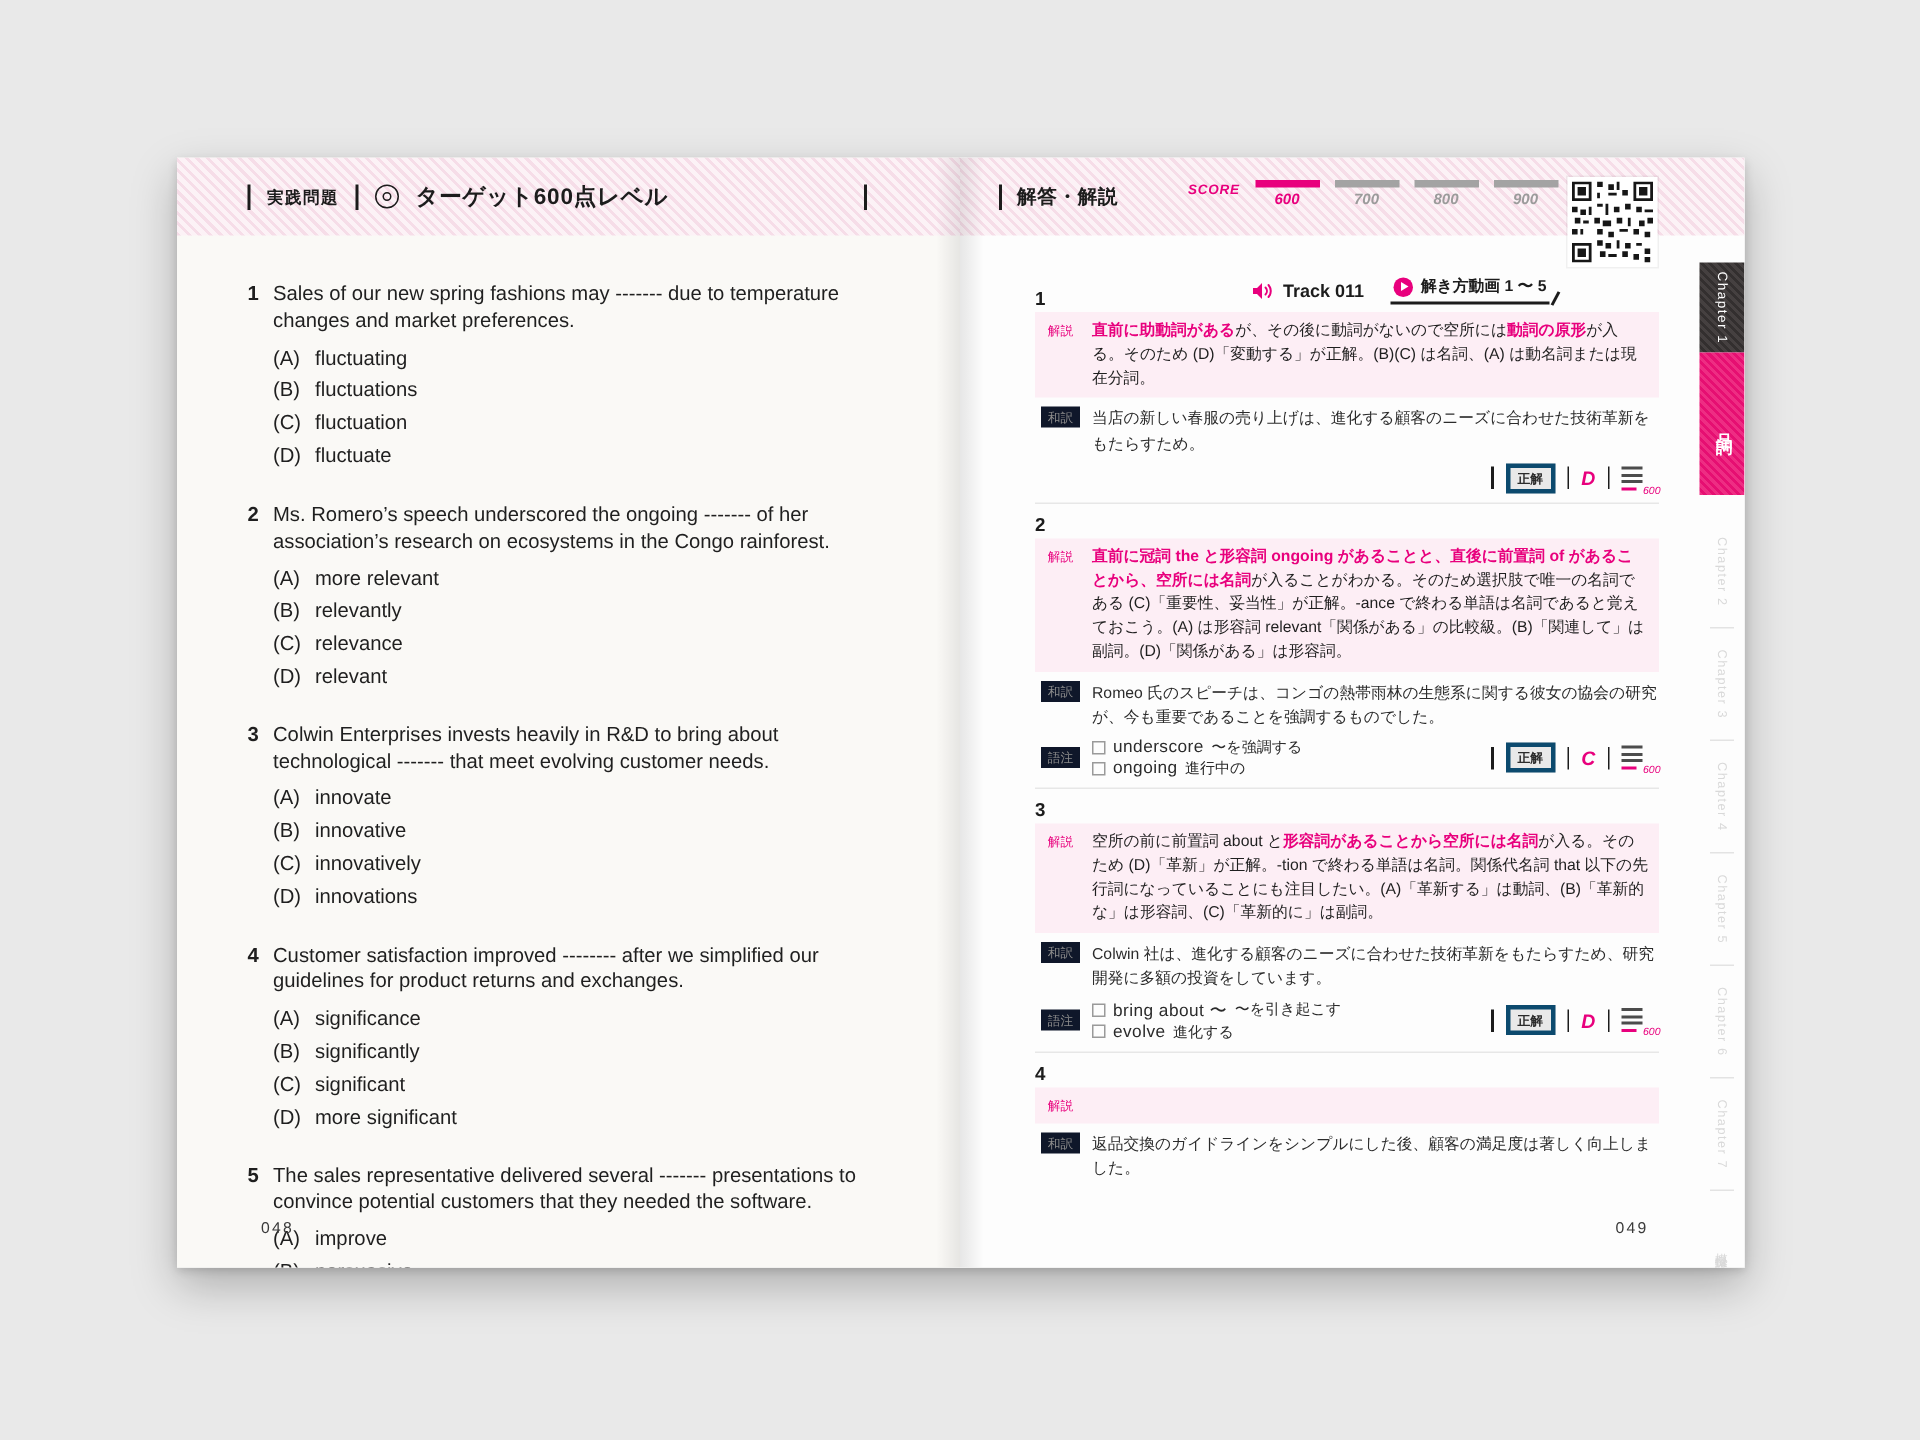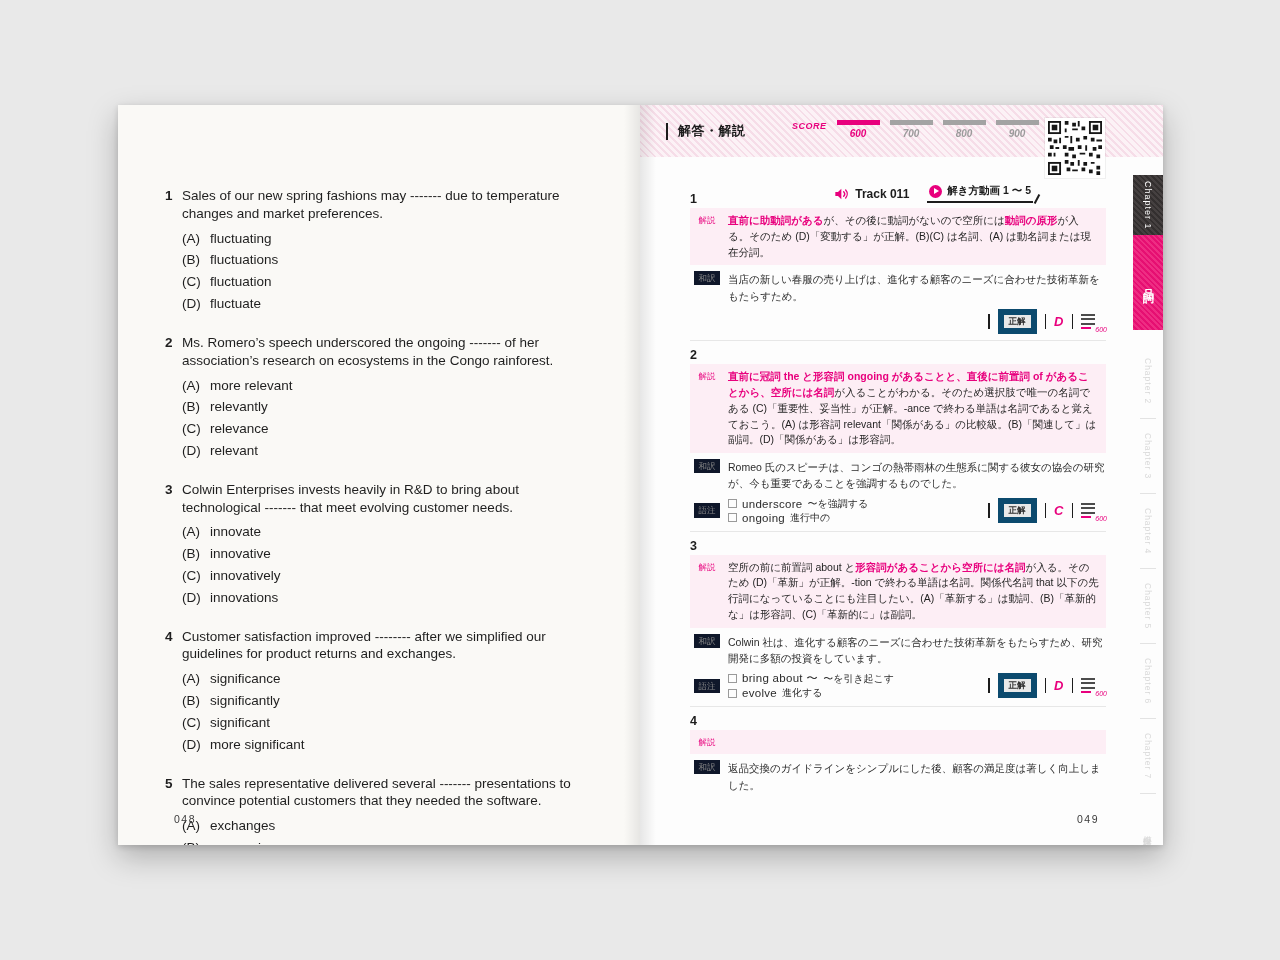--- a/index.html
+++ b/index.html
@@ -88,21 +88,21 @@
   .bottom-row { display:flex; align-items:center; gap:8px; margin-top:5px; padding-left:4px; min-height:20px; }
   .notes { flex:1; display:flex; align-items:center; flex-wrap:wrap; }
   .note-item { font-size:10px; color:#2b2b2b; margin-right:20px; display:inline-flex; align-items:center; }
   .note-box { display:inline-block; width:9px; height:9px; border:1px solid #9a9a9a; margin-right:5px; flex:0 0 auto; }
   .note-word { font-size:11.5px; letter-spacing:.3px; }
   .note-meaning { margin-left:5px; font-size:10px; }
 
   .answer-box { margin-left:auto; display:flex; align-items:center; gap:8px; }
   .abar { width:1.5px; height:15px; background:#1c1c1c; }
   .seikai-badge { font-size:8.5px; font-weight:bold; color:#2b2b2b; background:#e9e9e9;
-                  border:6px solid #0c4a6e; padding:2.5px 5px; line-height:1; }
+                  border:3px solid #0c4a6e; padding:2.5px 5px; line-height:1; }
   .answer-letter { color:#e8007d; font-weight:bold; font-size:13px; font-style:italic; }
   .level-icon { display:inline-flex; flex-direction:column; gap:2.5px; position:relative; width:15px; margin-right:10px; }
   .ll { height:2px; width:14px; background:#4c4c4c; }
   .ll.pinkline { background:#e8007d; width:10px; }
   .level-num { position:absolute; right:-11px; bottom:-4px; font-size:7px; font-style:italic; color:#e8007d; }
 
   
   .side-tabs { position:absolute; right:0; top:70px; bottom:0; width:32px; z-index:7; }
   .tab { writing-mode:vertical-rl; text-orientation:mixed; display:flex; align-items:center; justify-content:center; }
   .tab.chapter-active { position:absolute; top:0; right:0; width:30px; height:60px; color:#fff; font-size:9px;
@@ -113,20 +113,30 @@
               align-items:center; gap:11px; }
   .tab.ghost { color:#d9d9d9; font-size:8.5px; letter-spacing:1px; height:52px; }
   .tab-divider { width:16px; height:1px; background:#e3e3e3; }
 </style>
 </head>
 <body>
 
 <div class="spread">
 
   <section class="page left">
+    <header class="band band-left">
+      <span class="vb"></span>
+      <span class="band-tag">実践問題</span>
+      <span class="vb"></span>
+      <span class="target-icon">
+          <span class="target-inner"></span>
+        </span>
+      <span class="band-title">ターゲット600点レベル</span>
+      <span class="vb endbar"></span>
+    </header>
 
     <main class="questions">
 
       <div class="question">
         <div class="q-head">
           <span class="q-num">1</span>
           <span class="q-text">Sales of our new spring fashions may ------- due to temperature changes and market preferences.</span>
         </div>
         <div class="options">
           <div class="option">
@@ -224,21 +234,21 @@
       </div>
 
       <div class="question">
         <div class="q-head">
           <span class="q-num">5</span>
           <span class="q-text">The sales representative delivered several ------- presentations to convince potential customers that they needed the software.</span>
         </div>
         <div class="options">
           <div class="option">
               <span class="opt-letter">(A)</span>
-              <span>exchanges</span>
+              <span>improve</span>
             </div>
           <div class="option">
               <span class="opt-letter">(B)</span>
               <span>persuasive</span>
             </div>
 
         </div>
       </div>
     </main>
 

